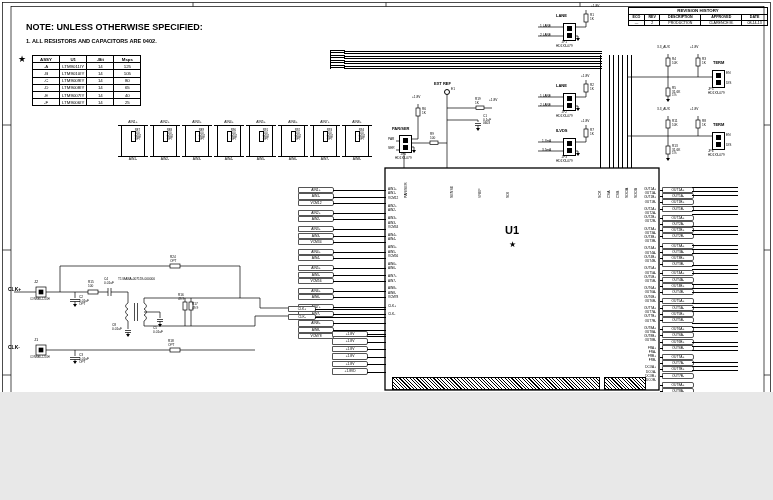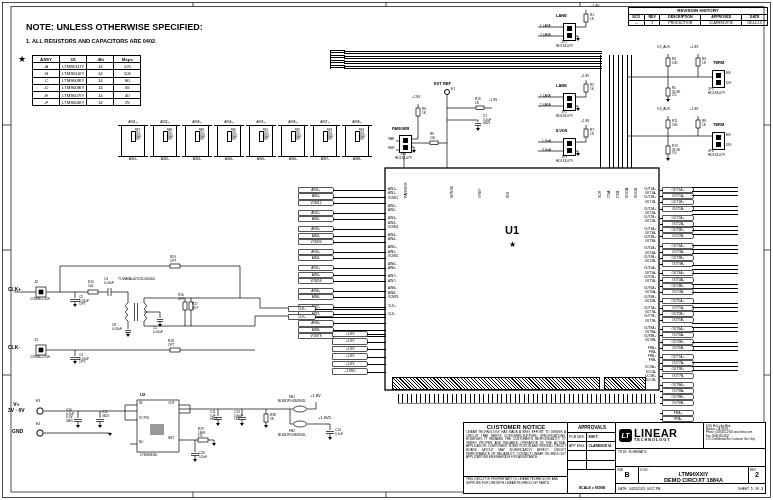--- a/index.html
+++ b/index.html
@@ -1,16 +1,16 @@
 <!DOCTYPE html>
 <html><head>
 <meta charset="utf-8">
 <style>
   html,body{margin:0;padding:0;background:#e8e8e8;font-family:"Liberation Sans",sans-serif;}
-  #sheet{position:relative;width:773px;height:500px;background:#fff;overflow:hidden;color:#000;}
+  #sheet{position:relative;width:773px;height:392px;background:#fff;overflow:hidden;color:#000;}
   #wires{position:absolute;left:0;top:0;}
   .lb{position:absolute;font-size:3.2px;line-height:1.12;white-space:pre-line;color:#000;}
   .b{font-weight:bold;}
   .s26{font-size:2.6px;} .s4{font-size:4px;} .s5{font-size:5px;} .c{text-align:center;}
   
   #note-title{position:absolute;left:26px;top:22px;font-size:9px;font-weight:bold;}
   #note-item{position:absolute;left:26px;top:38px;font-size:5.6px;font-weight:bold;}
   #assy-star{position:absolute;left:18px;top:54px;font-size:9px;}
   table{border-collapse:collapse;}
   #assy{position:absolute;left:32px;top:55px;}

